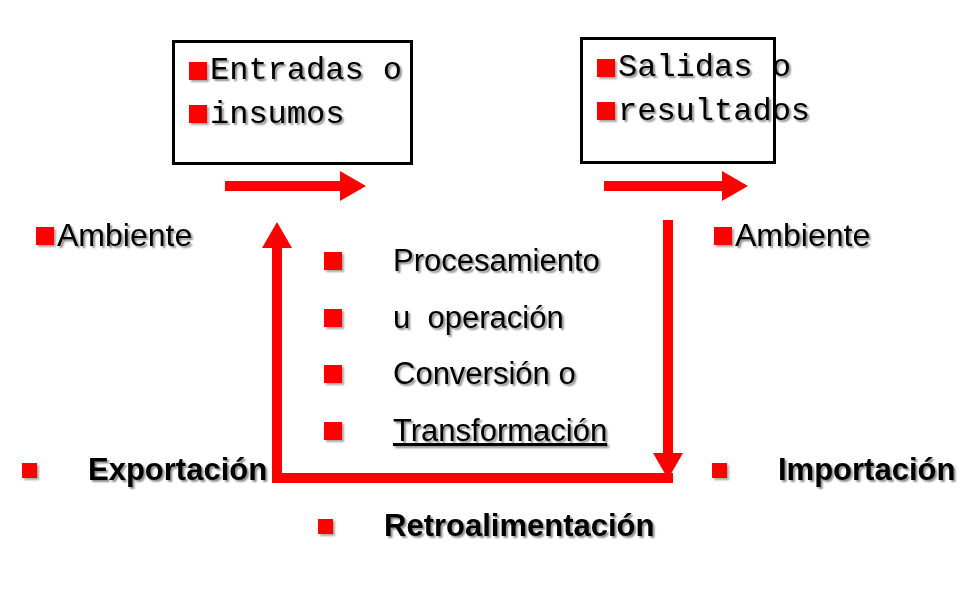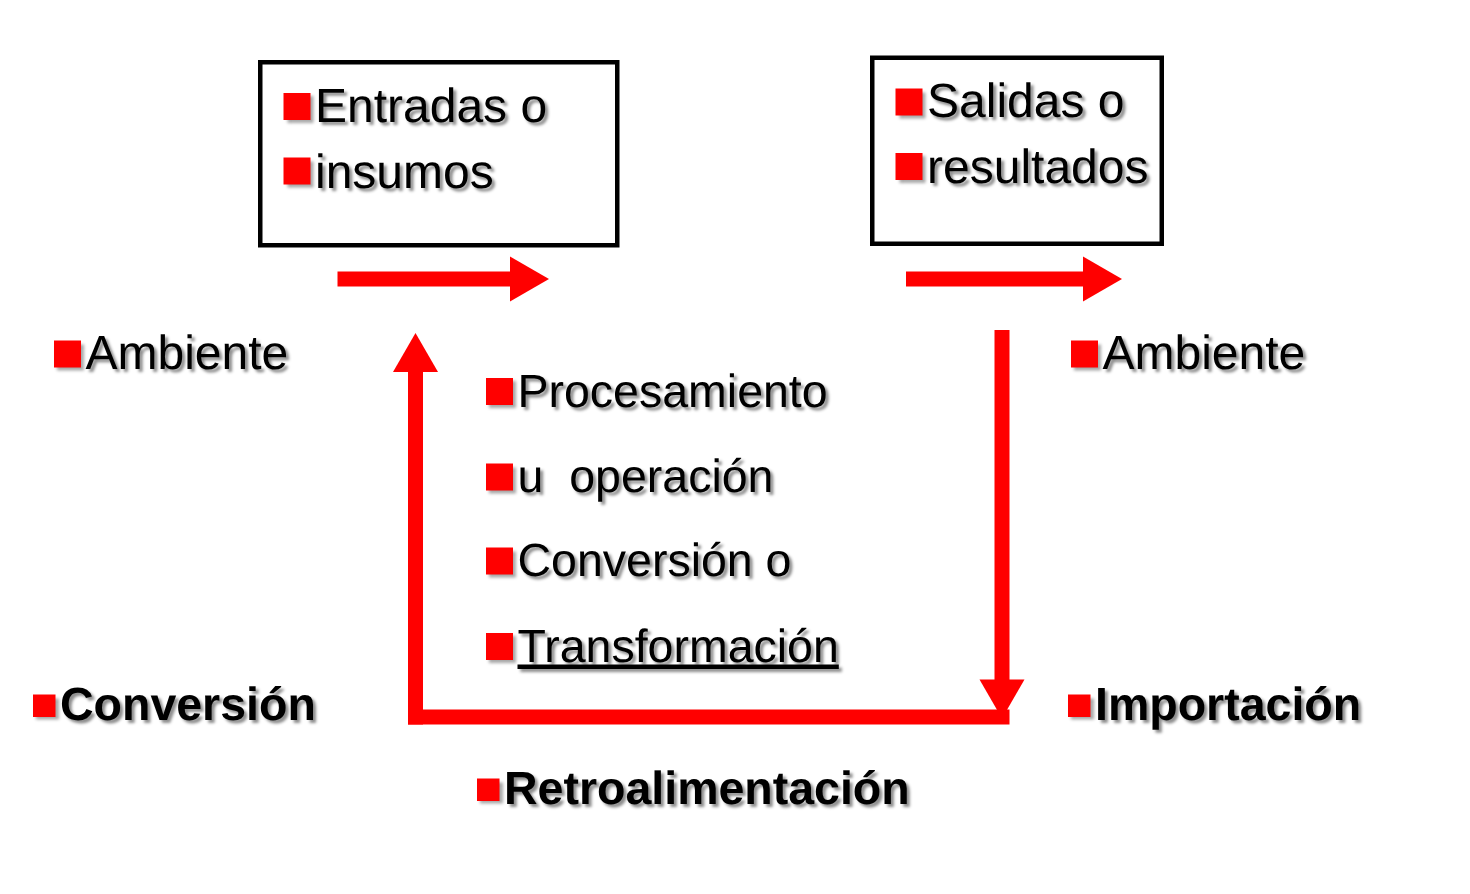--- a/index.html
+++ b/index.html
@@ -43,39 +43,40 @@
     line-height: 1.05;
     text-shadow: 2px 2px 2px rgba(0,0,0,0.45);
   }
 
   
   .box {
     position: absolute;
     border: 3px solid #000000;
     background: #ffffff;
     box-sizing: border-box;
+    font-family: Liberation Mono, monospace;
   }
   #box-entradas { left: 172px; top: 40px;  width: 241px; height: 125px; }
   #box-salidas  { left: 580px; top: 37px;  width: 196px; height: 127px; }
 
   .box .bullet-line { position: static; margin: 0; }
   .box-inner {
     position: absolute;
     left: 14px;
     top: 11px;
     right: 4px;
   }
   .box-inner .bullet-line {
     position: relative;
     margin-bottom: 10px;
   }
   .box-inner .bullet-line:last-child { margin-bottom: 0; align-items: center; }
 
   .f32 { font-size: 32px; }
-  .f31 { font-size: 31px; }
+  .f31 { font-size: 31px; gap: 48px; }
 
   .bold { font-weight: bold; }
 
   
   .rline {
     position: absolute;
     background: #ff0000;
   }
   .arrowhead {
     position: absolute;
@@ -175,21 +176,21 @@
 
   <div class="rline" style="left:272px; top:473px; width:401px; height:10px;"></div>
 
   <div>
     <div class="rline" style="left:663px; top:220px; width:10px; height:234px;"></div>
     <div class="arrowhead ah-down" style="left:653px; top:453px;"></div>
   </div>
 
   <div class="bullet-line f31 bold" style="left:22px; top:454px;">
     <span class="bullet bullet-sm"></span>
-    <span class="txt">Conversión</span>
+    <span class="txt">Exportación</span>
   </div>
 
   <div class="bullet-line f31 bold" style="left:712px; top:454px;">
     <span class="bullet bullet-sm"></span>
     <span class="txt">Importación</span>
   </div>
 
   <div class="bullet-line f31 bold" style="left:318px; top:510px;">
     <span class="bullet bullet-sm"></span>
     <span class="txt">Retroalimentación</span>

